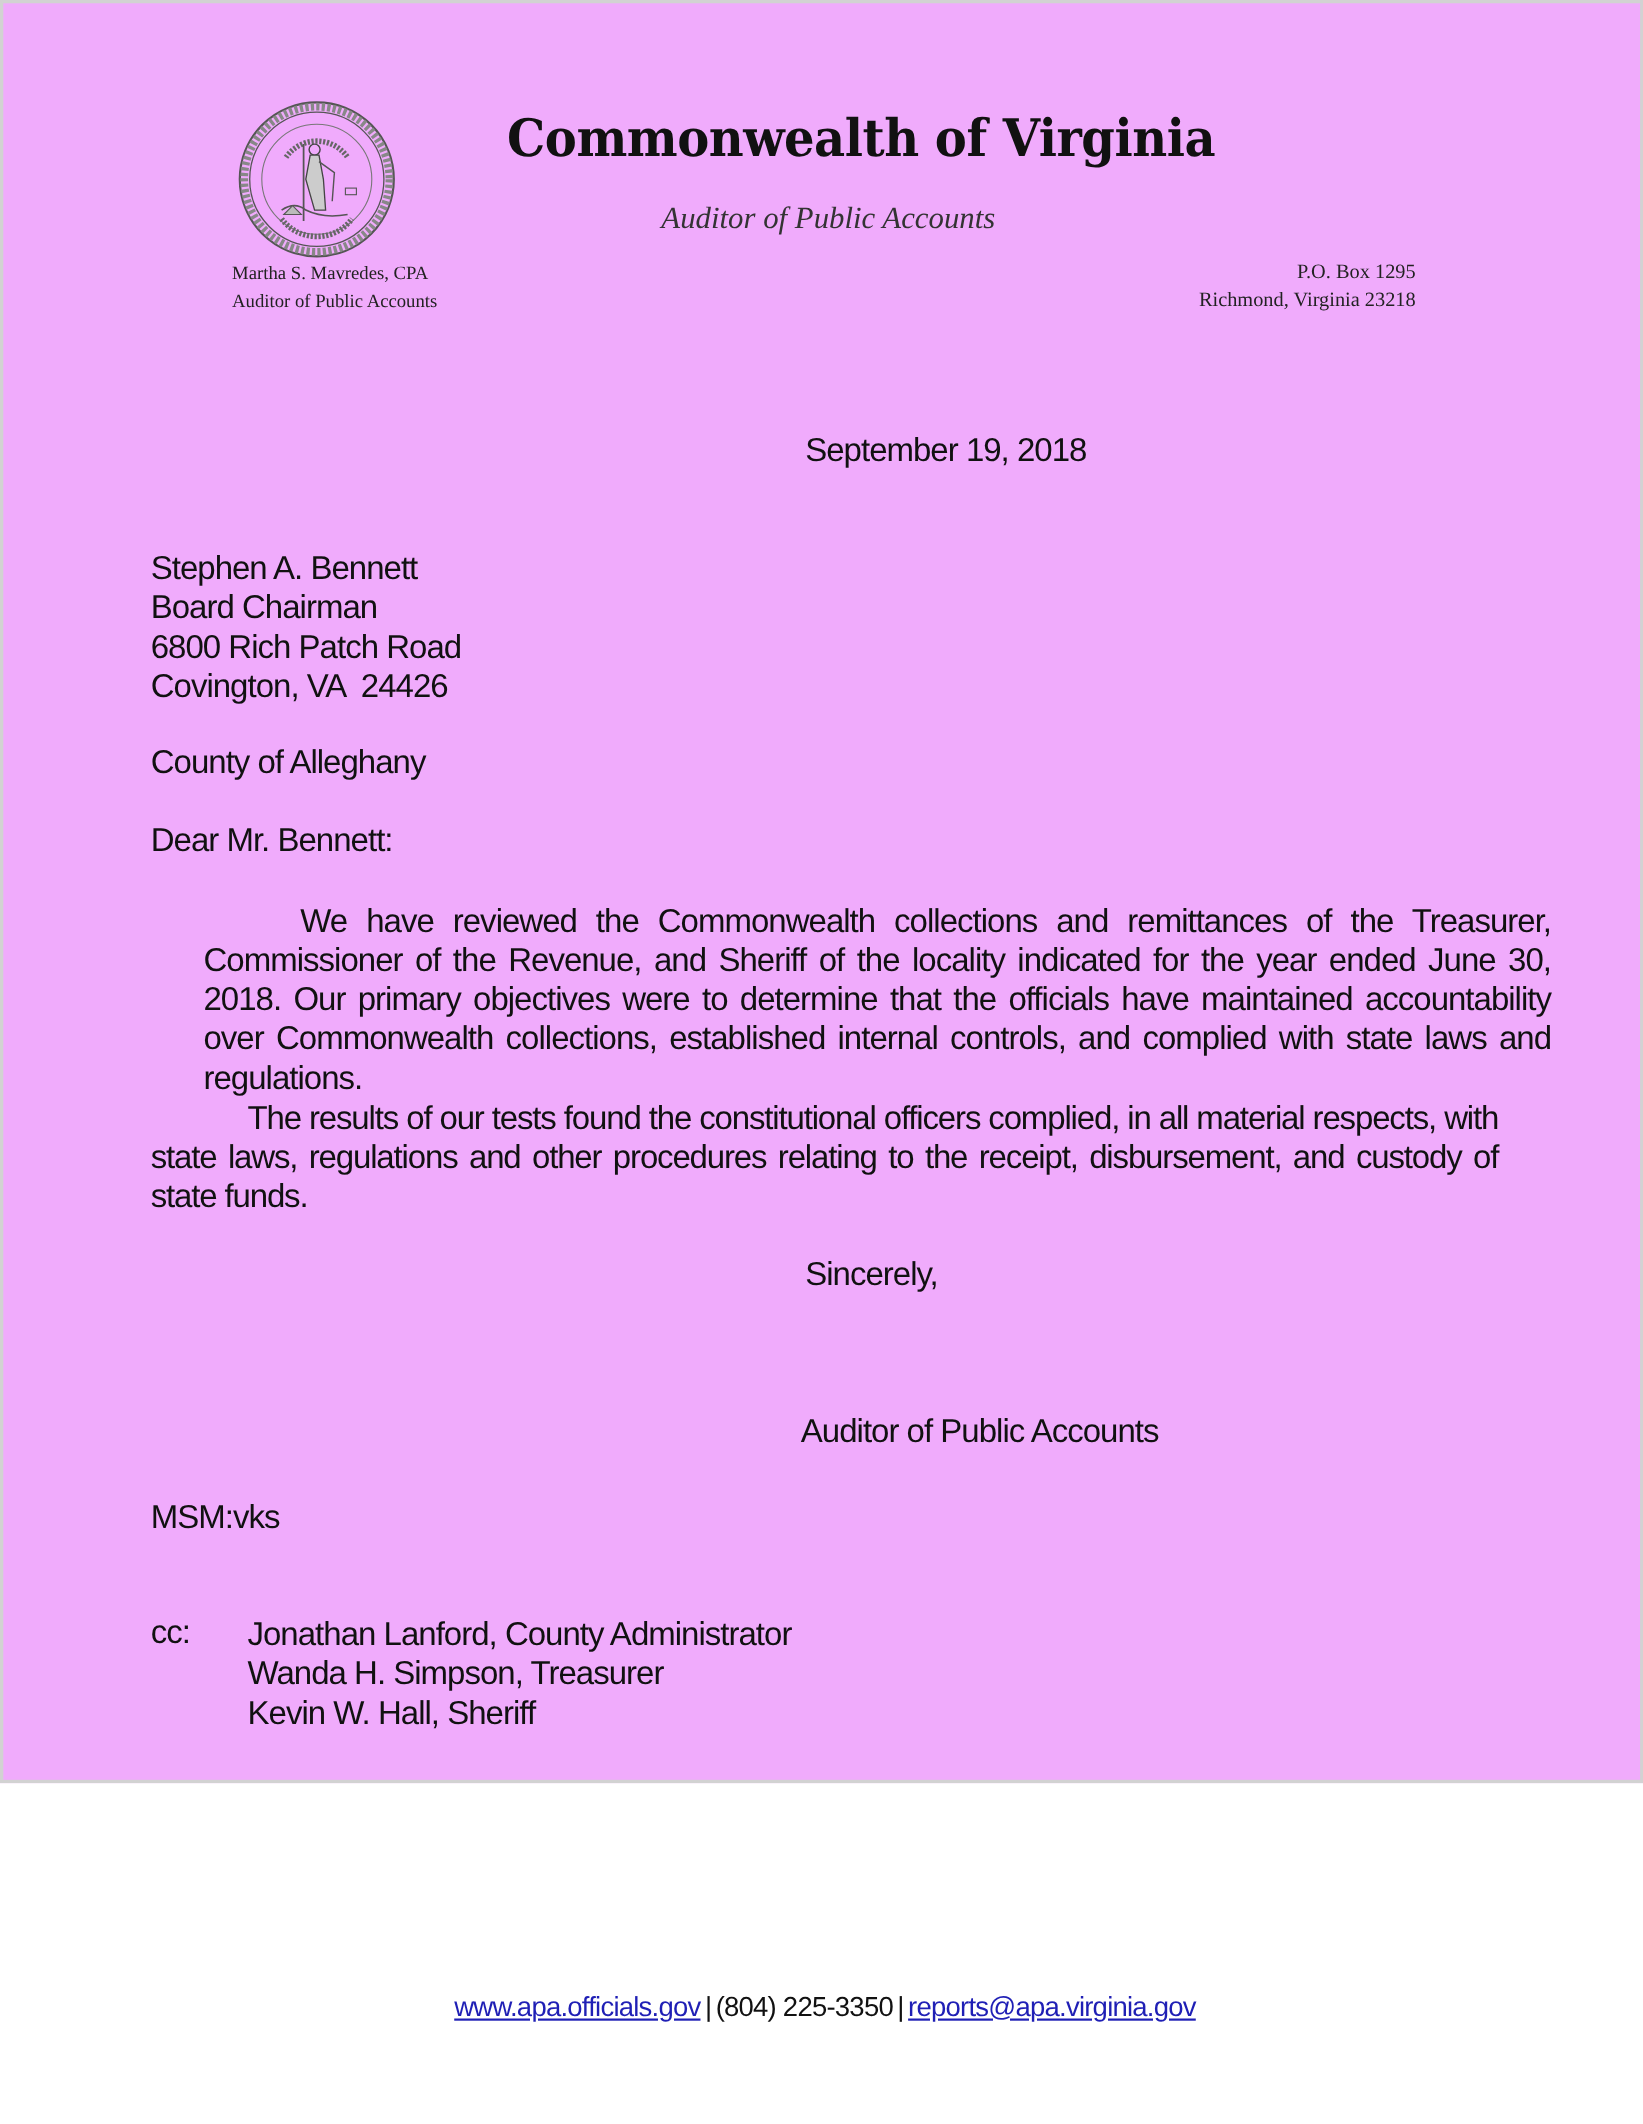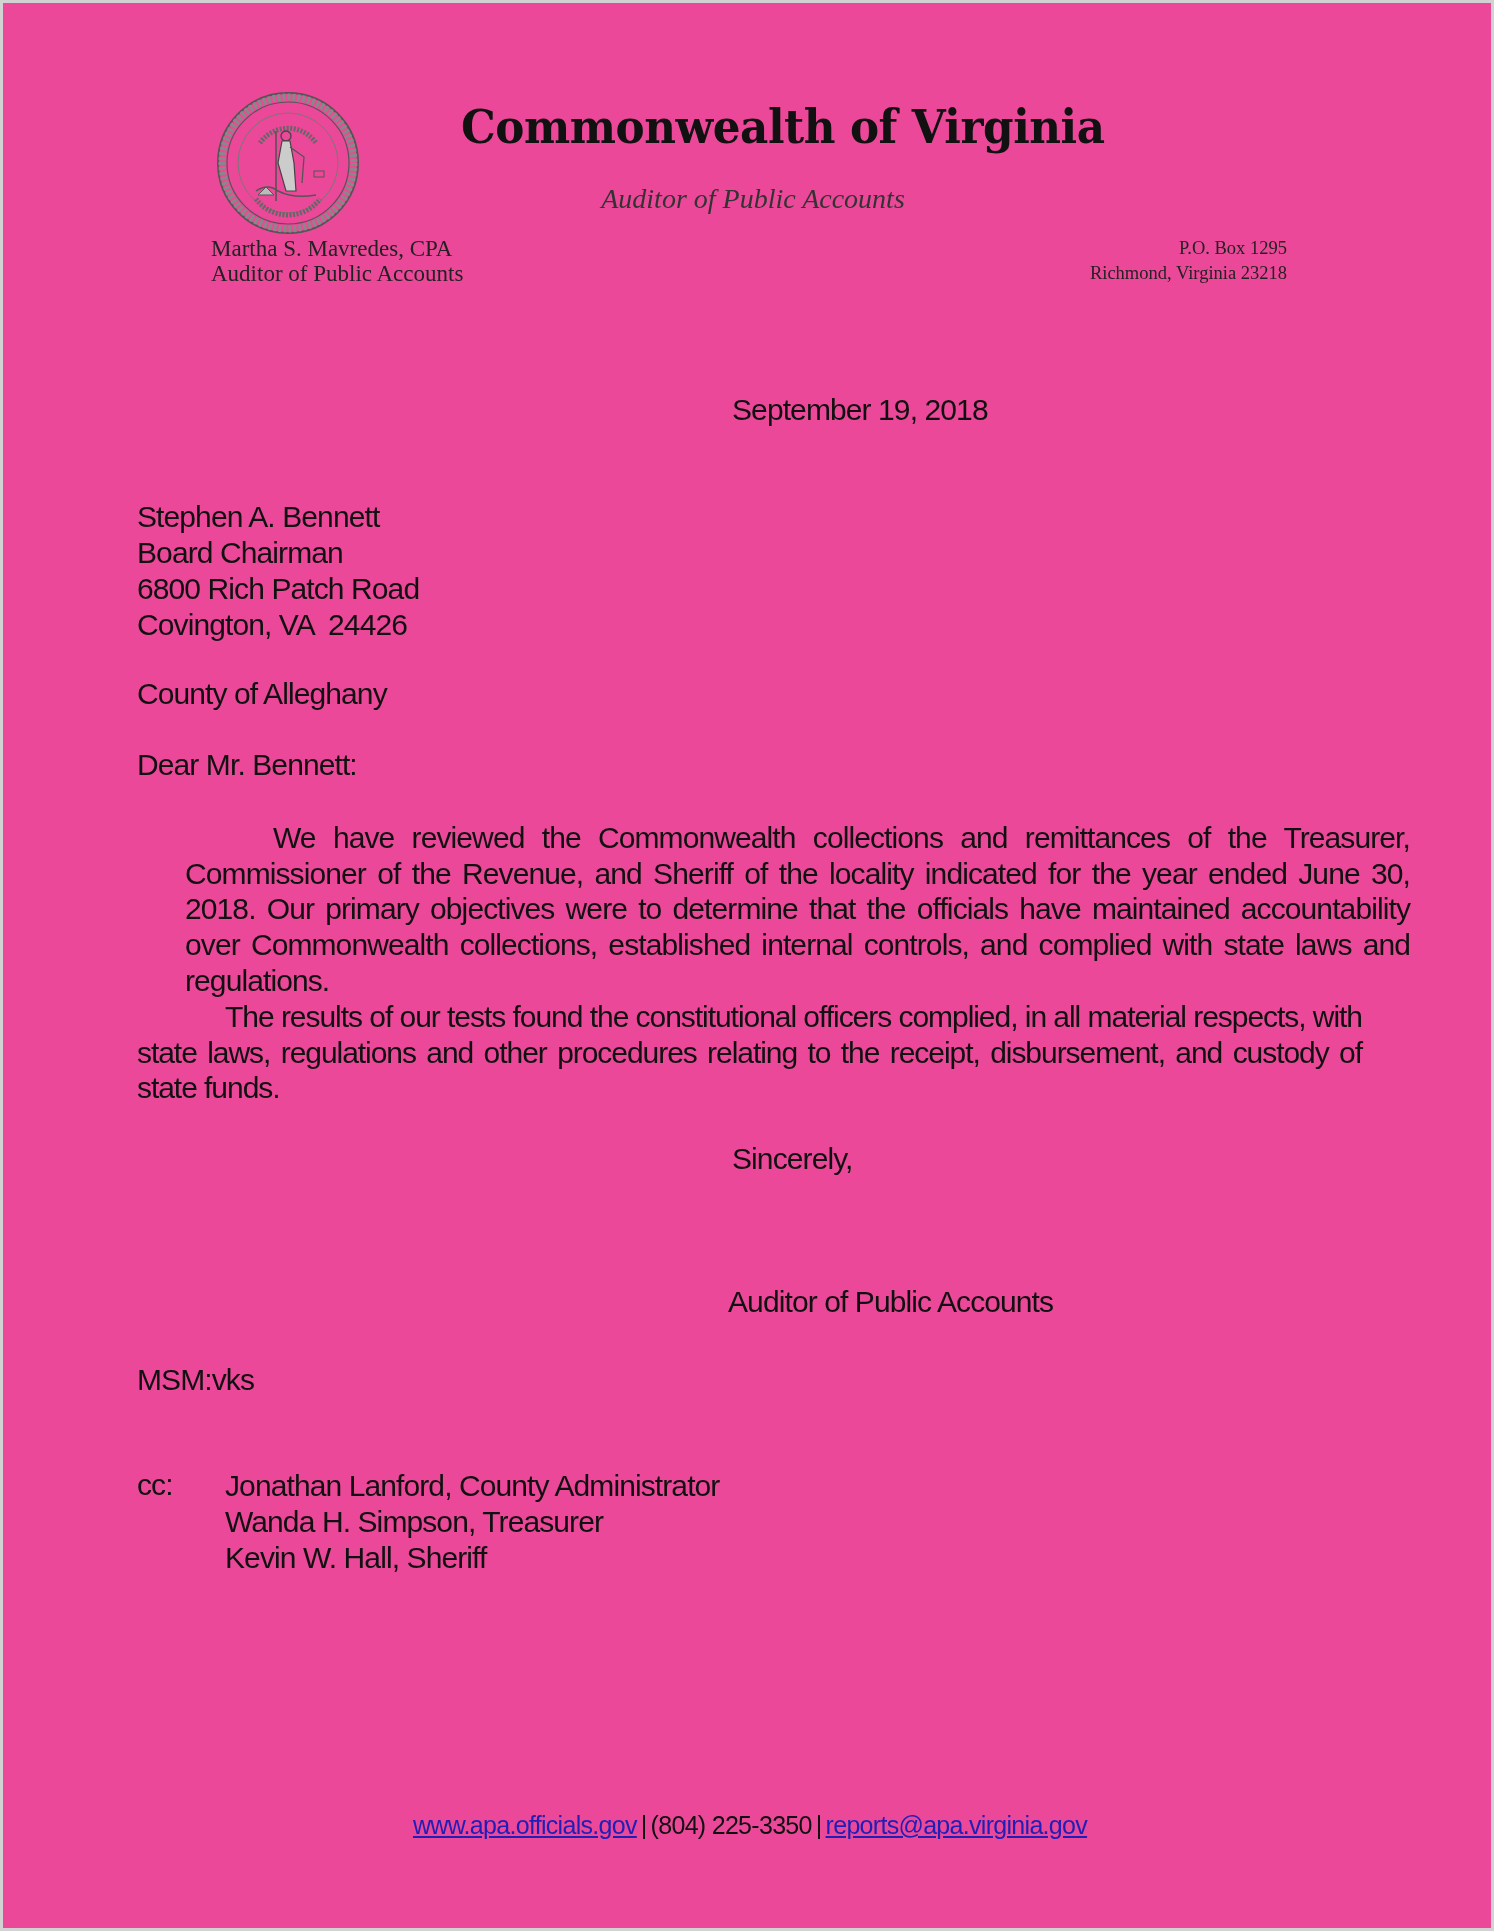--- a/index.html
+++ b/index.html
@@ -1,27 +1,27 @@
 <!DOCTYPE html>
 <html><head>
 <meta charset="utf-8">
 <style>
   html, body { margin:0; padding:0; }
   body { width:1494px; height:1931px; background:#ffffff; position:relative; overflow:hidden; }
-  .page-frame { position:absolute; left:0; top:0; width:1494px; height:1931px; box-sizing:border-box; border:3px solid #d2d2d2; background:#ec4899; }
+  .page-frame { position:absolute; left:0; top:0; width:1494px; height:1621px; box-sizing:border-box; border:3px solid #d2d2d2; background:#f0abfc; }
   .abs { position:absolute; white-space:nowrap; }
   .serif { font-family:"Liberation Serif","DejaVu Serif",serif; color:#222; }
   .sans { font-family:"Liberation Sans","DejaVu Sans",sans-serif; color:#111; }
 
   .seal { position:absolute; left:213px; top:88px; width:144px; height:144px; }
 
   .title { left:458px; top:96px; width:580px; text-align:center; font-family:"DejaVu Serif","Liberation Serif",serif; font-weight:bold; font-size:47px; letter-spacing:-0.5px; color:#111; transform:scaleX(0.93); transform-origin:left top; }
   .subtitle { left:460px; top:180px; width:580px; text-align:center; font-style:italic; font-size:28px; color:#333; }
 
-  .left-block { left:208px; top:233px; font-size:23px; line-height:25px; }
+  .left-block { left:208px; top:233px; font-size:17px; line-height:25px; }
   .right-block { left:1000px; top:233px; width:284px; text-align:right; font-size:18.5px; line-height:25px; }
 
   .body-text { font-size:30px; letter-spacing:-0.9px; color:#111; }
   .line { position:absolute; left:134px; white-space:nowrap; }
   .date { left:729px; top:390px; }
   .addr { left:134px; top:496px; line-height:36px; }
   .county { top:674px; }
   .salutation { top:745px; }
 
   .para { position:absolute; left:134px; width:1225px; text-align:justify; text-align-last:left; line-height:35.7px; white-space:normal; }

